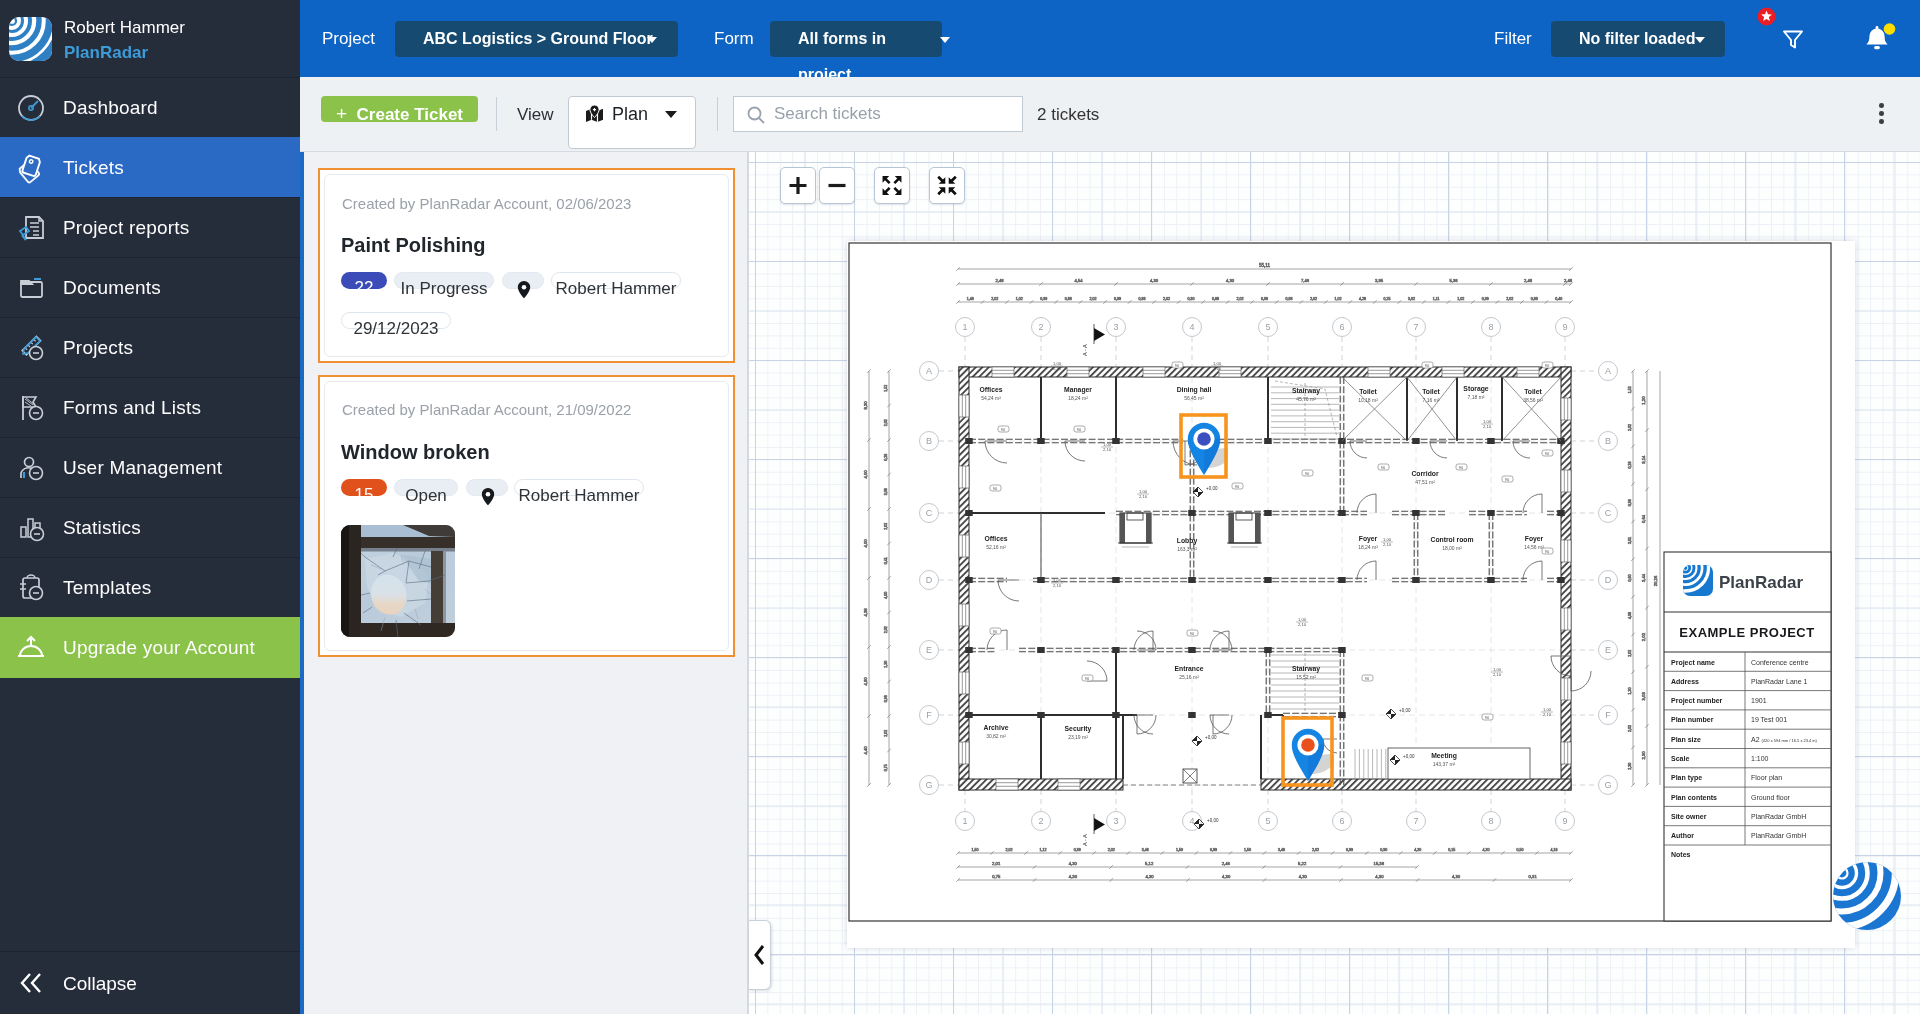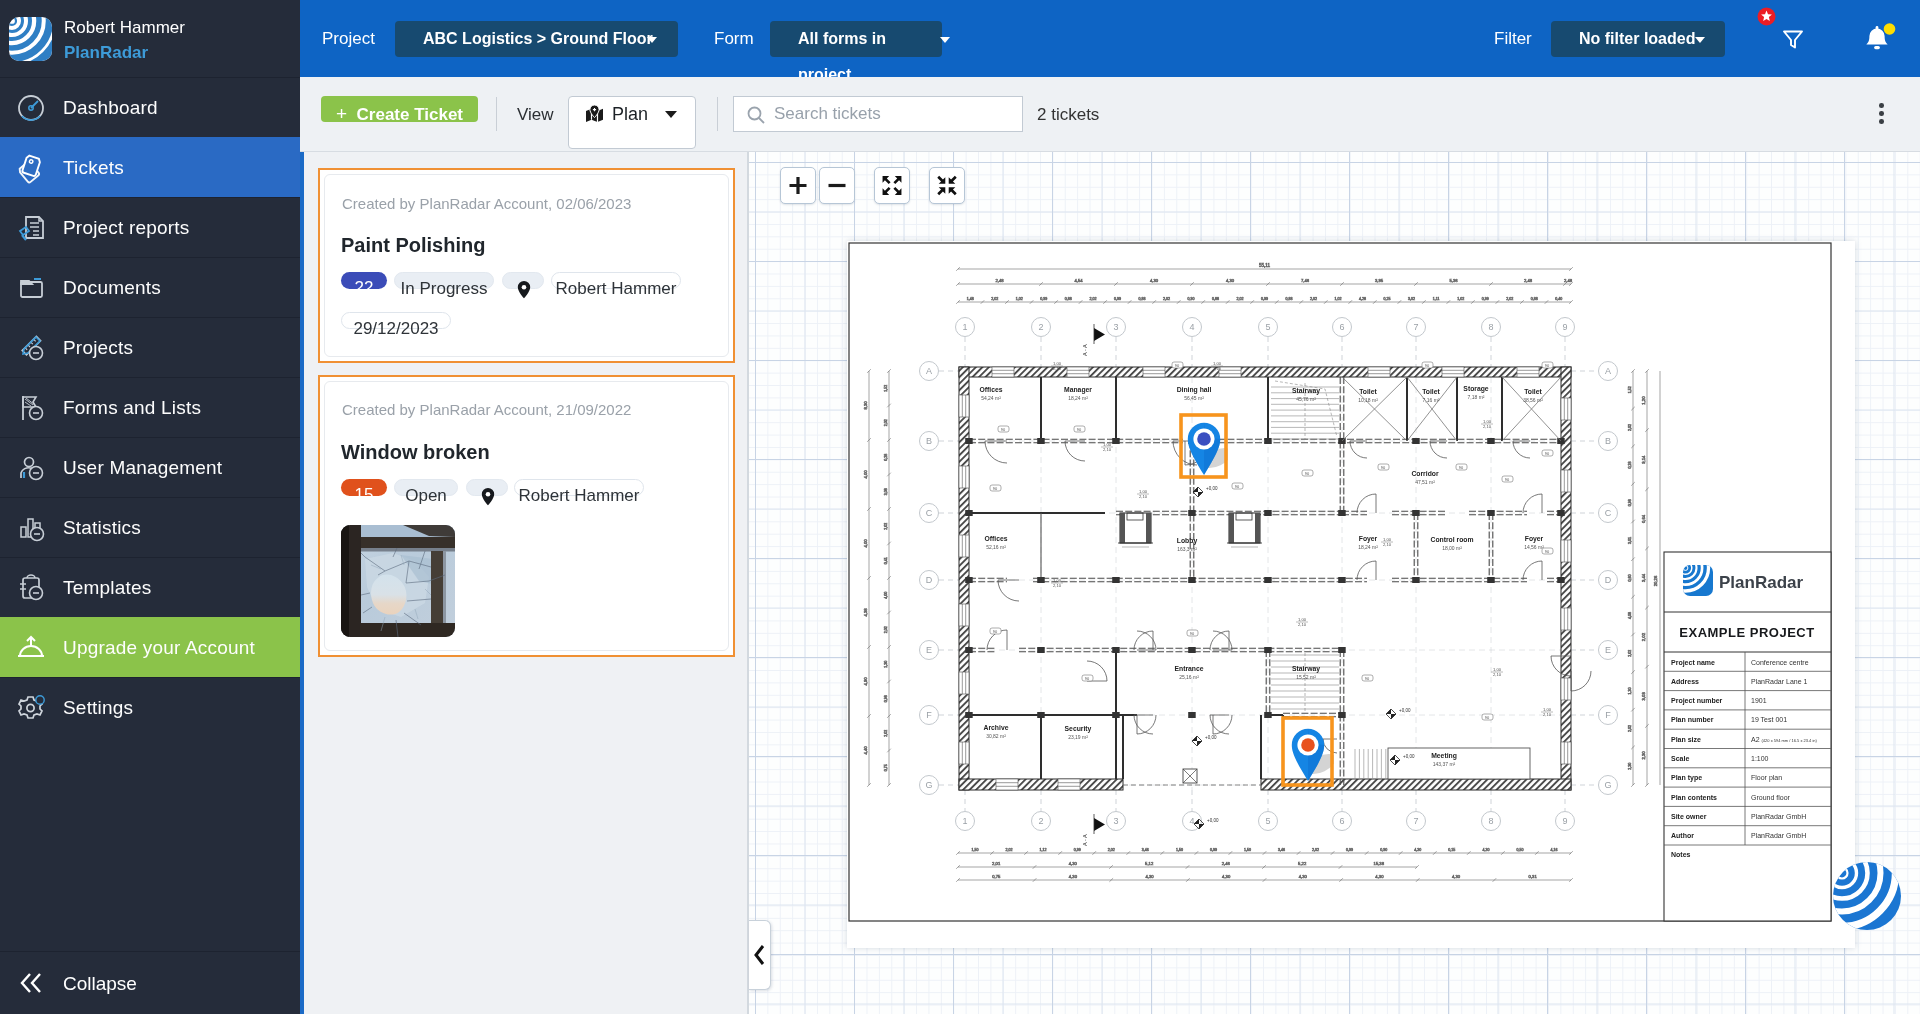--- a/index.html
+++ b/index.html
@@ -182,30 +182,20 @@
     </div>
     <div class="mi green" style="top:617px">
       <div class="ic-wrap">
         <svg class="ic" viewBox="0 0 34 34">
           <path d="M6 25 a11 10 0 0 1 22 0 z" fill="none" stroke="#fff" stroke-width="2"></path>
           <path d="M4 25 h26" stroke="#fff" stroke-width="2"></path>
           <path d="M17 15 v-9 M13 10 l4 -4 4 4" fill="none" stroke="#fff" stroke-width="2"></path>
         </svg>
       </div>
       <div class="lab">Upgrade your Account</div>
-    </div>
-    <div class="mi " style="top:677px">
-      <div class="ic-wrap">
-        <svg class="ic" viewBox="0 0 34 34">
-          <path d="M14 6 h5 l1 3 3 1 3 -1 2 4 -2 2 0 3 2 2 -2 4 -3 -1 -3 1 -1 3 h-5 l-1 -3 -3 -1 -3 1 -2 -4 2 -2 0 -3 -2 -2 2 -4 3 1 3 -1 z" fill="none" stroke="#cfd5dc" stroke-width="1.7"></path>
-          <circle cx="16.5" cy="17" r="3.6" fill="none" stroke="#cfd5dc" stroke-width="1.7"></circle>
-          <circle cx="26" cy="9" r="4.2" fill="#252c3a" stroke="#3d9bd8" stroke-width="1.4"></circle>
-        </svg>
-      </div>
-      <div class="lab">Settings</div>
     </div>
     <div id="collapse-item">
       <svg style="position:absolute;left:14px;top:14px;width:34px;height:34px" viewBox="0 0 34 34">
         <path d="M16 8 l-8 9 8 9 M26 8 l-8 9 8 9" fill="none" stroke="#fff" stroke-width="2.4"></path>
       </svg>
       <div style="position:absolute;left:63px;top:21px;font-size:19px;color:#ffffff">Collapse</div>
     </div>
   </div>
 <div id="topbar" class="abs">
     <div class="lbl" style="left:22px">Project</div>

